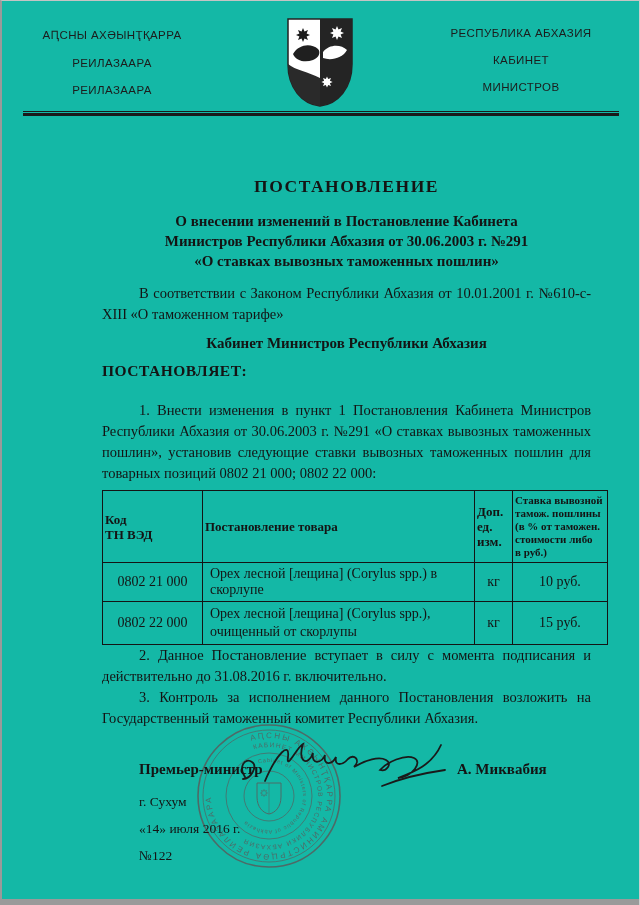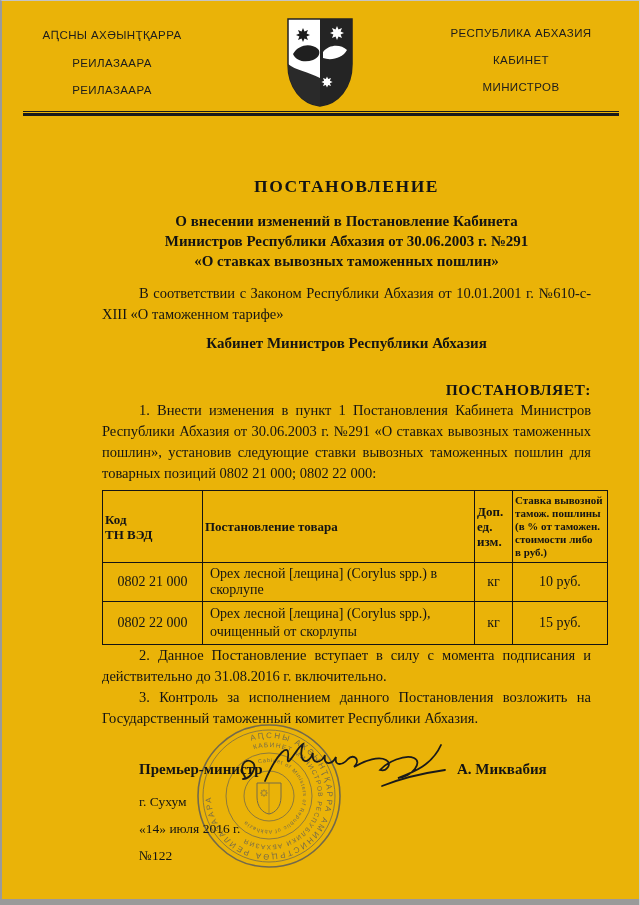--- a/index.html
+++ b/index.html
@@ -1,18 +1,18 @@
 <!DOCTYPE html>
 <html><head>
 <meta charset="utf-8">
 <style>
   * { margin:0; padding:0; box-sizing:border-box; }
   html,body { background:#e8e8e8; }
   .page {
-    position:relative; width:640px; height:905px; background:#eab308;
+    position:relative; width:640px; height:905px; background:#14b8a6;
     font-family:"Liberation Serif", serif; color:#141414; overflow:hidden;
     border-left:2px solid #9a9a9a; border-top:1px solid #c4c4c4; border-right:1px solid #cfcfcf;
   }
   .bottom-scan-bar { position:absolute; left:0; right:0; bottom:0; height:6px; background:#9a9a9a; }
 
   
   .hdr-block { position:absolute; text-align:center; font-family:"Liberation Sans", sans-serif;
                font-size:11.5px; letter-spacing:.4px; color:#1c1c1c; }
   .hdr-left  { left:28px;  top:26px; width:164px; }
   .hdr-right { left:433px; top:26px; width:172px; }
@@ -21,21 +21,21 @@
   .rule { position:absolute; left:21px; top:110px; width:596px; height:5px;
           border-top:1.5px solid #1a1a1a; border-bottom:3px solid #1a1a1a; }
 
   
   .col { position:absolute; left:100px; width:489px; }
   .title    { top:175px; text-align:center; font-weight:bold; font-size:17.5px; letter-spacing:1.5px; }
   .subtitle { top:210px; text-align:center; font-weight:bold; font-size:15px; line-height:20px; }
   .para { text-align:justify; text-indent:37px; font-size:14.5px; line-height:21px; }
   .preamble { top:282px; }
   .authority{ top:334px; text-align:center; font-weight:bold; font-size:15px; }
-  .resolves { top:380px; text-align:right; font-weight:bold; font-size:15.5px; letter-spacing:.5px; }
+  .resolves { top:361px; text-align:left; font-weight:bold; font-size:15.5px; letter-spacing:.5px; }
   .item1 { top:399px; }
   .item2 { top:644px; }
   .item3 { top:686px; }
 
   
   .tbl-wrap { top:489px; }
   table.tariff { width:490px; border-collapse:collapse; table-layout:fixed; }
   .tariff td, .tariff th { border:1.6px solid #141414; vertical-align:middle; }
   .tariff th { font-weight:bold; text-align:left; white-space:pre-line; padding:3px 2px; }
   .c-code { width:100px; }  .c-name { width:272px; } .c-unit { width:38px; } .c-rate { width:95px; }

